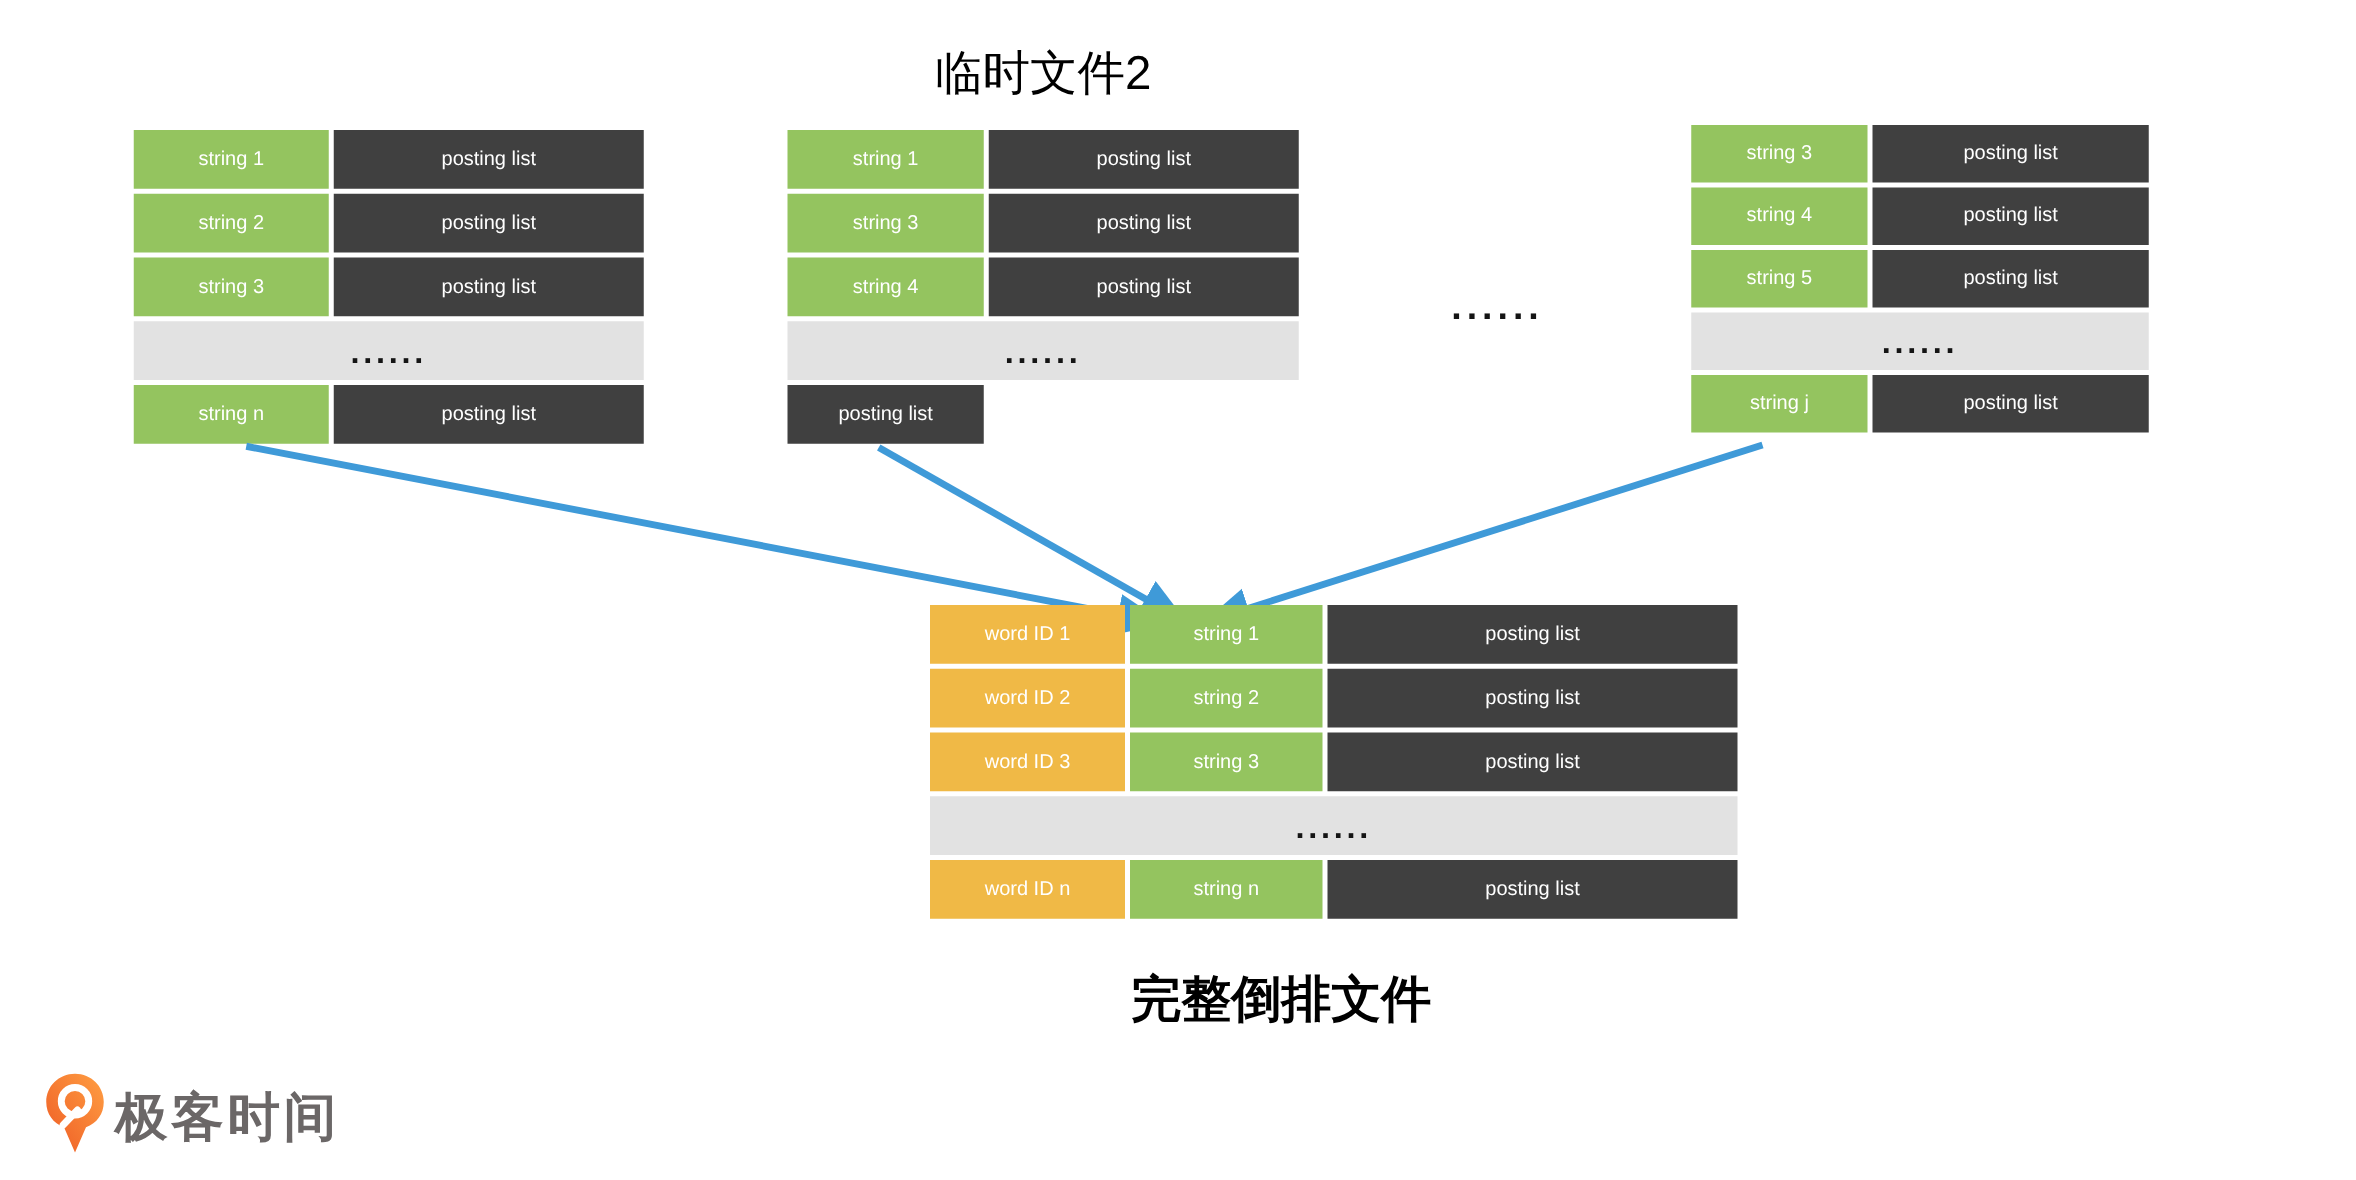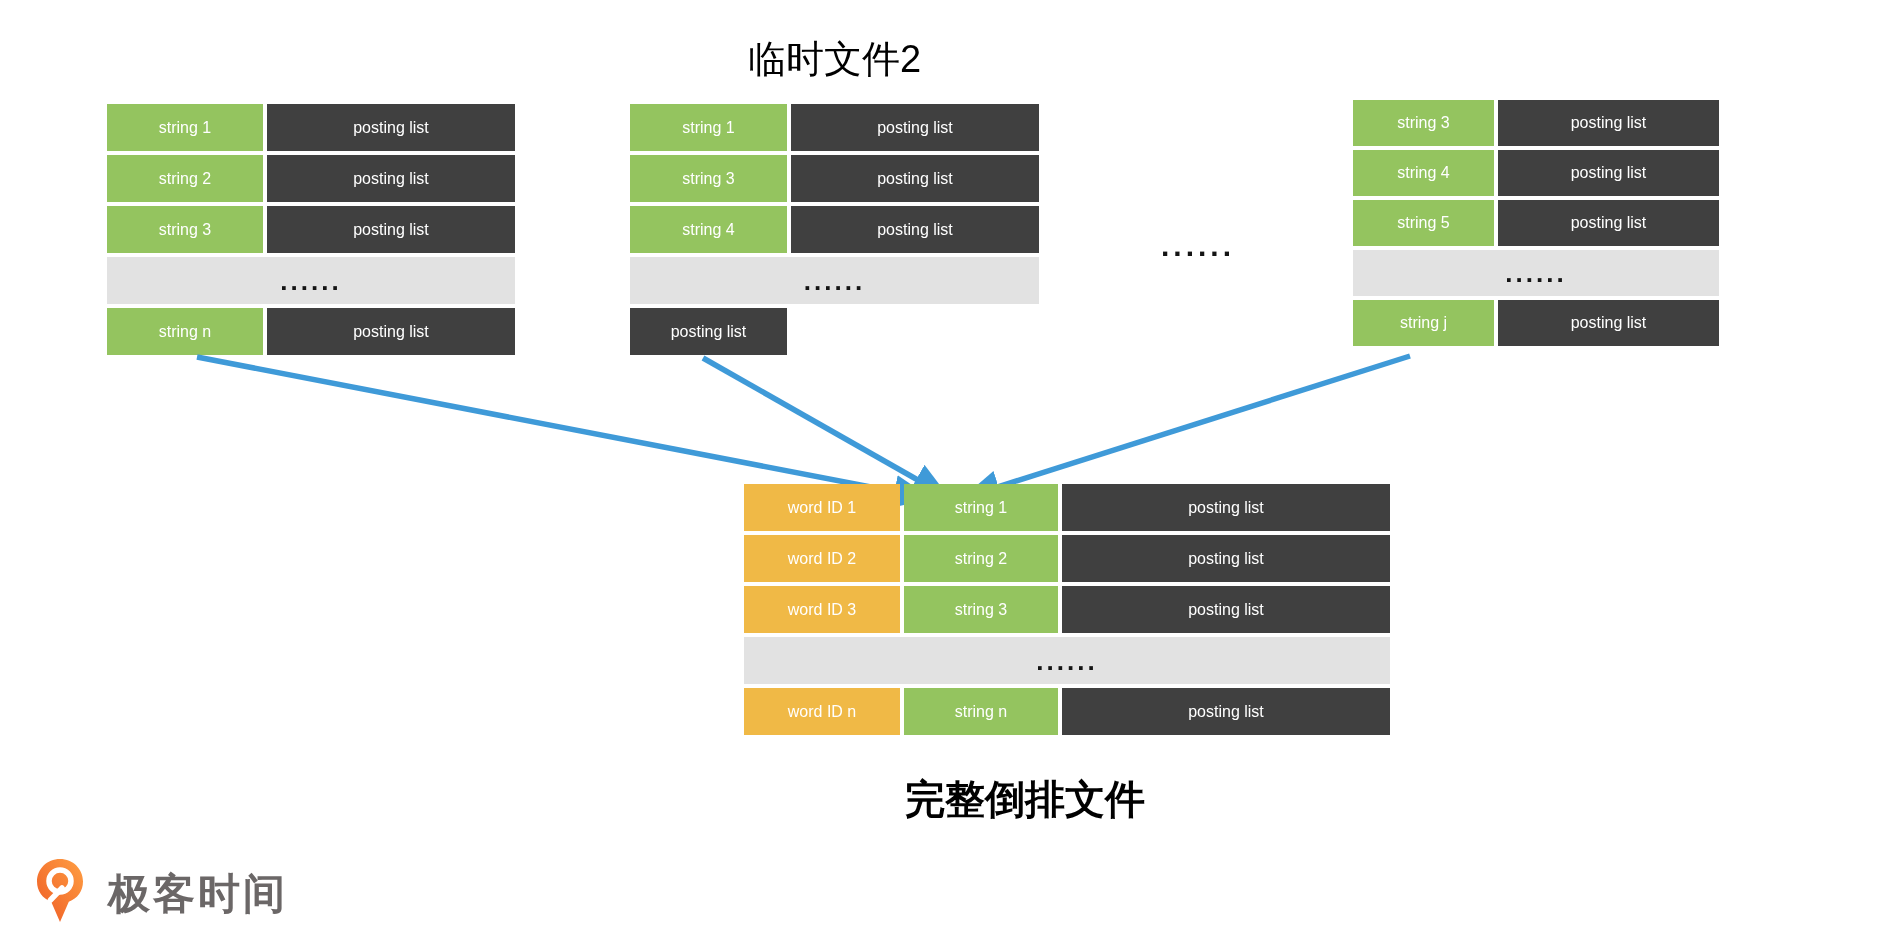--- a/index.html
+++ b/index.html
@@ -103,21 +103,21 @@
   
   .logo {
     position: absolute;
     left: 36px;
     top: 858px;
     display: flex;
     align-items: center;
   }
   .logo-icon { width: 48px; height: 66px; }
   .logo-text {
-    margin-left: 24px;
+    margin-left: 8px;
     margin-top: 6px;
     font-size: 42px;
     font-weight: 600;
     letter-spacing: 3px;
     color: #6b6767;
     white-space: nowrap;
   }
 </style>
 </head>
 <body>

